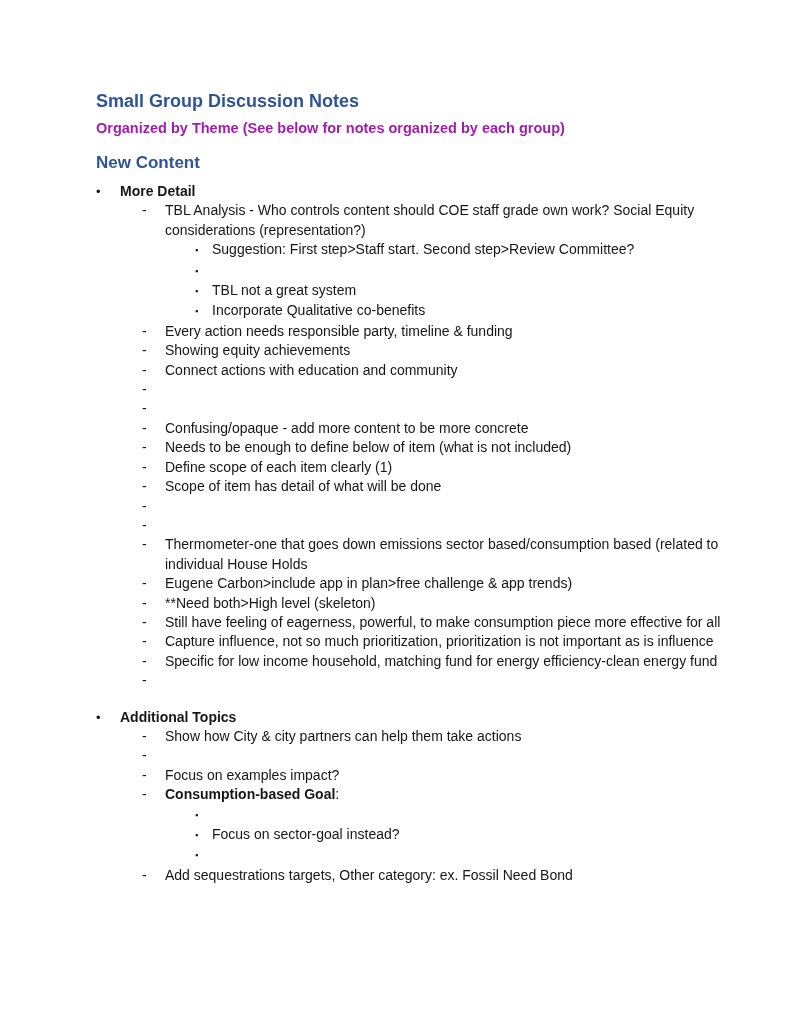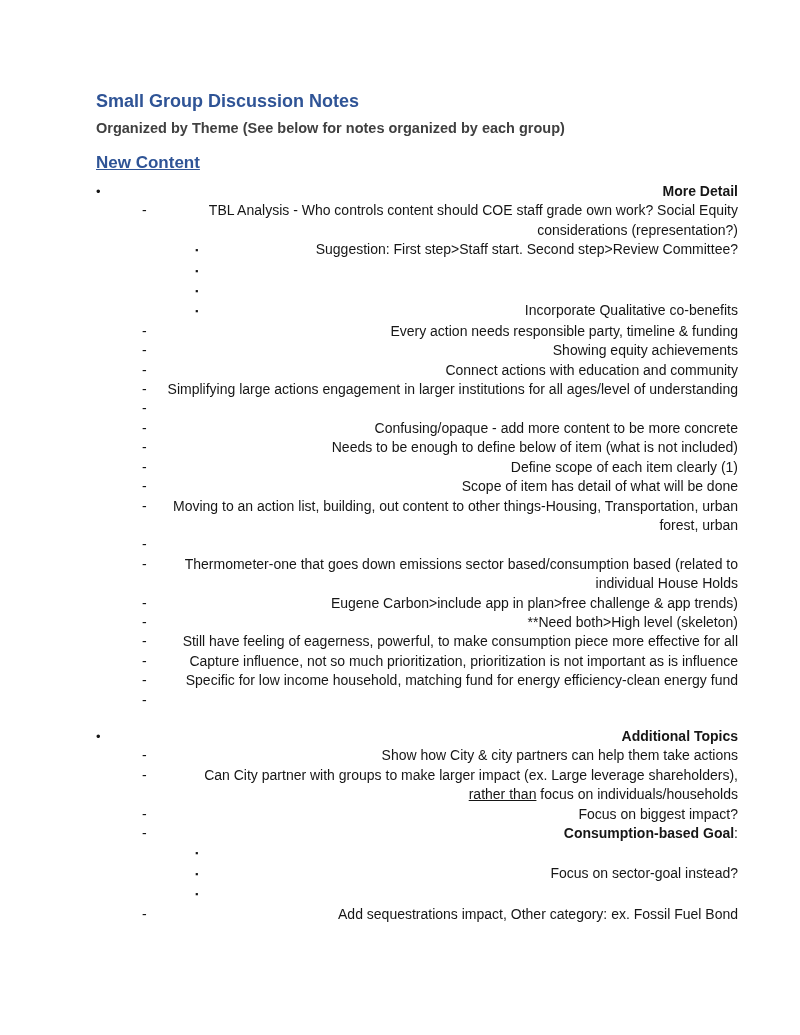--- a/index.html
+++ b/index.html
@@ -25,21 +25,21 @@
   .doc-title {
     font-size: 18px;
     font-weight: bold;
     line-height: 22px;
     margin: 0 0 7px 0;
   }
   .doc-subtitle {
     font-size: 14.5px;
     font-weight: bold;
     line-height: 19px;
-    color: #404040;
+    color: #a21caf;
     margin: 0 0 14px 0;
   }
   .section-heading {
     font-size: 17px;
     font-weight: bold;
     line-height: 21px;
     margin: 14px 0 9px 0;
   }
   .note-group + .note-group {
     margin-top: 17px;
@@ -56,71 +56,70 @@
   }
   .lvl1 { padding-left: 0; }
   .lvl1 .marker { width: 24px; font-size: 13px; }
   .lvl2 { padding-left: 46px; }
   .lvl2 .marker { width: 23px; }
   .lvl3 { padding-left: 99px; }
   .lvl3 .marker { width: 17px; font-size: 9px; line-height: 19.4px; padding-top: 1px; }
   .li .txt {
     flex: 1 1 auto;
     min-width: 0;
-    text-align: right;
   }
   .bold { font-weight: bold; }
   .underline { text-decoration: underline; }
 </style>
 </head>
 <body style="color: rgb(22, 22, 22);">
 
 <div class="page">
   <h1 class="doc-title" style="color: rgb(47, 84, 150);">Small Group Discussion Notes</h1>
   <p class="doc-subtitle">Organized by Theme (See below for notes organized by each group)</p>
-  <h2 class="section-heading" style="color: rgb(47, 84, 150); text-decoration: underline;">New Content</h2>
+  <h2 class="section-heading" style="color: rgb(47, 84, 150);">New Content</h2>
   <div>
       <div class="note-group">
         <div class="li lvl1">
           <span class="marker">•</span>
           <div class="txt bold"><span>More Detail</span></div>
         </div>
         <div class="li lvl2">
           <span class="marker">-</span>
           <div class="txt"><span>TBL Analysis - Who controls content should COE staff grade own work? Social Equity considerations (representation?)</span></div>
         </div>
         <div class="li lvl3">
           <span class="marker">▪</span>
           <div class="txt"><span>Suggestion: First step&gt;Staff start. Second step&gt;Review Committee?</span></div>
         </div>
         <div class="li lvl3">
           <span class="marker">▪</span>
         </div>
         <div class="li lvl3">
           <span class="marker">▪</span>
+          <div class="txt"><span>TBL not a great system</span></div>
         </div>
         <div class="li lvl3">
           <span class="marker">▪</span>
           <div class="txt"><span>Incorporate Qualitative co-benefits</span></div>
         </div>
         <div class="li lvl2">
           <span class="marker">-</span>
           <div class="txt"><span>Every action needs responsible party, timeline &amp; funding</span></div>
         </div>
         <div class="li lvl2">
           <span class="marker">-</span>
           <div class="txt"><span>Showing equity achievements</span></div>
         </div>
         <div class="li lvl2">
           <span class="marker">-</span>
           <div class="txt"><span>Connect actions with education and community</span></div>
         </div>
         <div class="li lvl2">
           <span class="marker">-</span>
-          <div class="txt"><span>Simplifying large actions engagement in larger institutions for all ages/level of understanding</span></div>
         </div>
         <div class="li lvl2">
           <span class="marker">-</span>
         </div>
         <div class="li lvl2">
           <span class="marker">-</span>
           <div class="txt"><span>Confusing/opaque - add more content to be more concrete</span></div>
         </div>
         <div class="li lvl2">
           <span class="marker">-</span>
@@ -129,21 +128,20 @@
         <div class="li lvl2">
           <span class="marker">-</span>
           <div class="txt"><span>Define scope of each item clearly (1)</span></div>
         </div>
         <div class="li lvl2">
           <span class="marker">-</span>
           <div class="txt"><span>Scope of item has detail of what will be done</span></div>
         </div>
         <div class="li lvl2">
           <span class="marker">-</span>
-          <div class="txt"><span>Moving to an action list, building, out content to other things-Housing, Transportation, urban forest, urban</span></div>
         </div>
         <div class="li lvl2">
           <span class="marker">-</span>
         </div>
         <div class="li lvl2">
           <span class="marker">-</span>
           <div class="txt"><span>Thermometer-one that goes down emissions sector based/consumption based (related to individual House Holds</span></div>
         </div>
         <div class="li lvl2">
           <span class="marker">-</span>
@@ -173,39 +171,38 @@
         <div class="li lvl1">
           <span class="marker">•</span>
           <div class="txt bold"><span>Additional Topics</span></div>
         </div>
         <div class="li lvl2">
           <span class="marker">-</span>
           <div class="txt"><span>Show how City &amp; city partners can help them take actions</span></div>
         </div>
         <div class="li lvl2">
           <span class="marker">-</span>
-          <div class="txt"><span>Can City partner with groups to make larger impact (ex. Large leverage shareholders), </span><span class="underline">rather than</span><span> focus on individuals/households</span></div>
-        </div>
-        <div class="li lvl2">
-          <span class="marker">-</span>
-          <div class="txt"><span>Focus on biggest impact?</span></div>
+        </div>
+        <div class="li lvl2">
+          <span class="marker">-</span>
+          <div class="txt"><span>Focus on examples impact?</span></div>
         </div>
         <div class="li lvl2">
           <span class="marker">-</span>
           <div class="txt"><span class="bold">Consumption-based Goal</span><span>:</span></div>
         </div>
         <div class="li lvl3">
           <span class="marker">▪</span>
         </div>
         <div class="li lvl3">
           <span class="marker">▪</span>
           <div class="txt"><span>Focus on sector-goal instead?</span></div>
         </div>
         <div class="li lvl3">
           <span class="marker">▪</span>
         </div>
         <div class="li lvl2">
           <span class="marker">-</span>
-          <div class="txt"><span>Add sequestrations impact, Other category: ex. Fossil Fuel Bond</span></div>
+          <div class="txt"><span>Add sequestrations targets, Other category: ex. Fossil Need Bond</span></div>
         </div>
       </div>
     </div>
 </div>
 
 </body></html>

